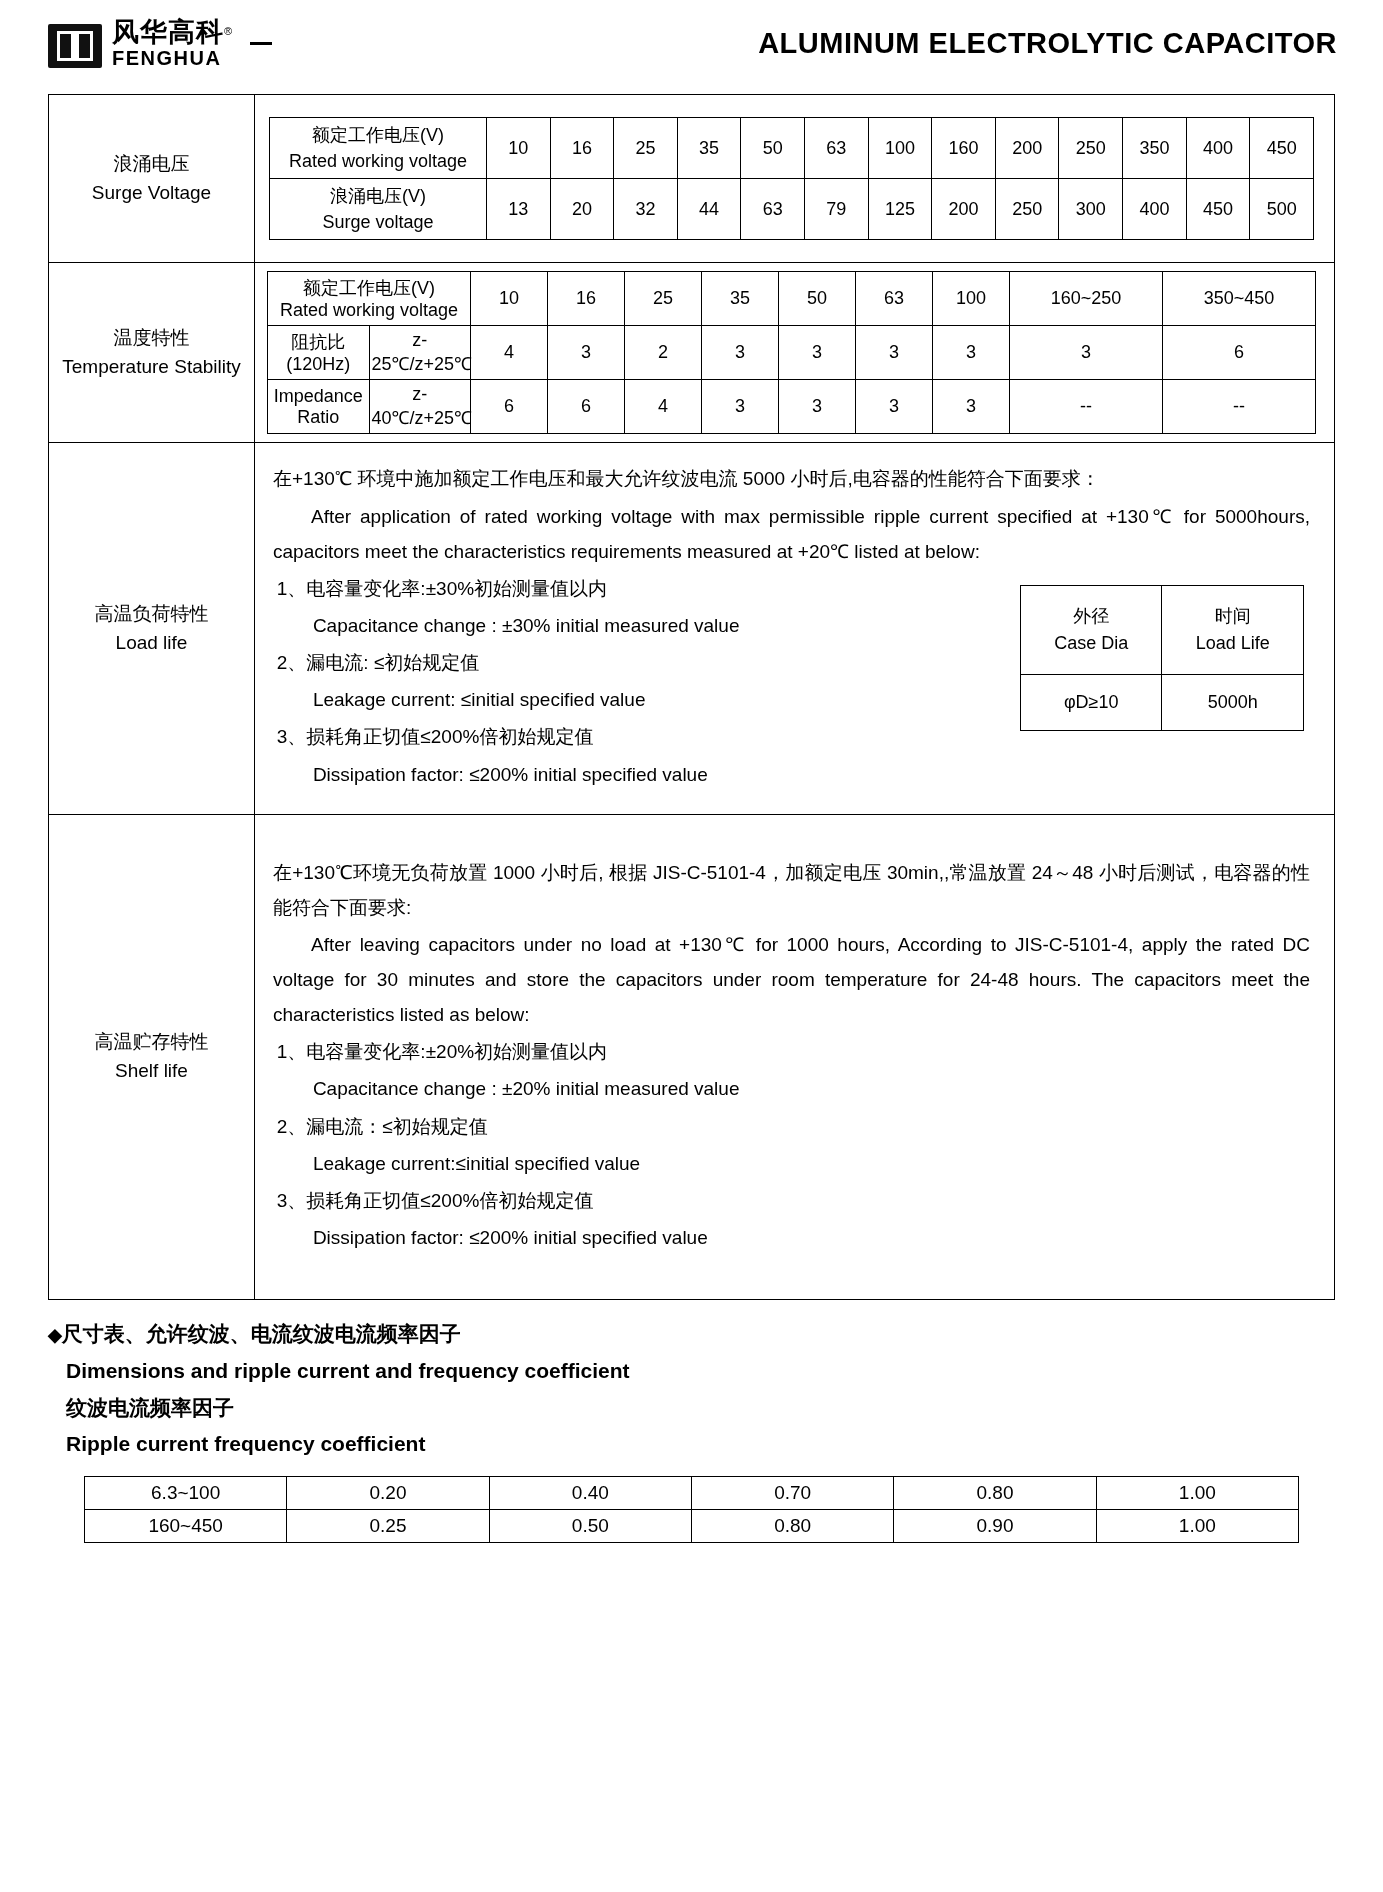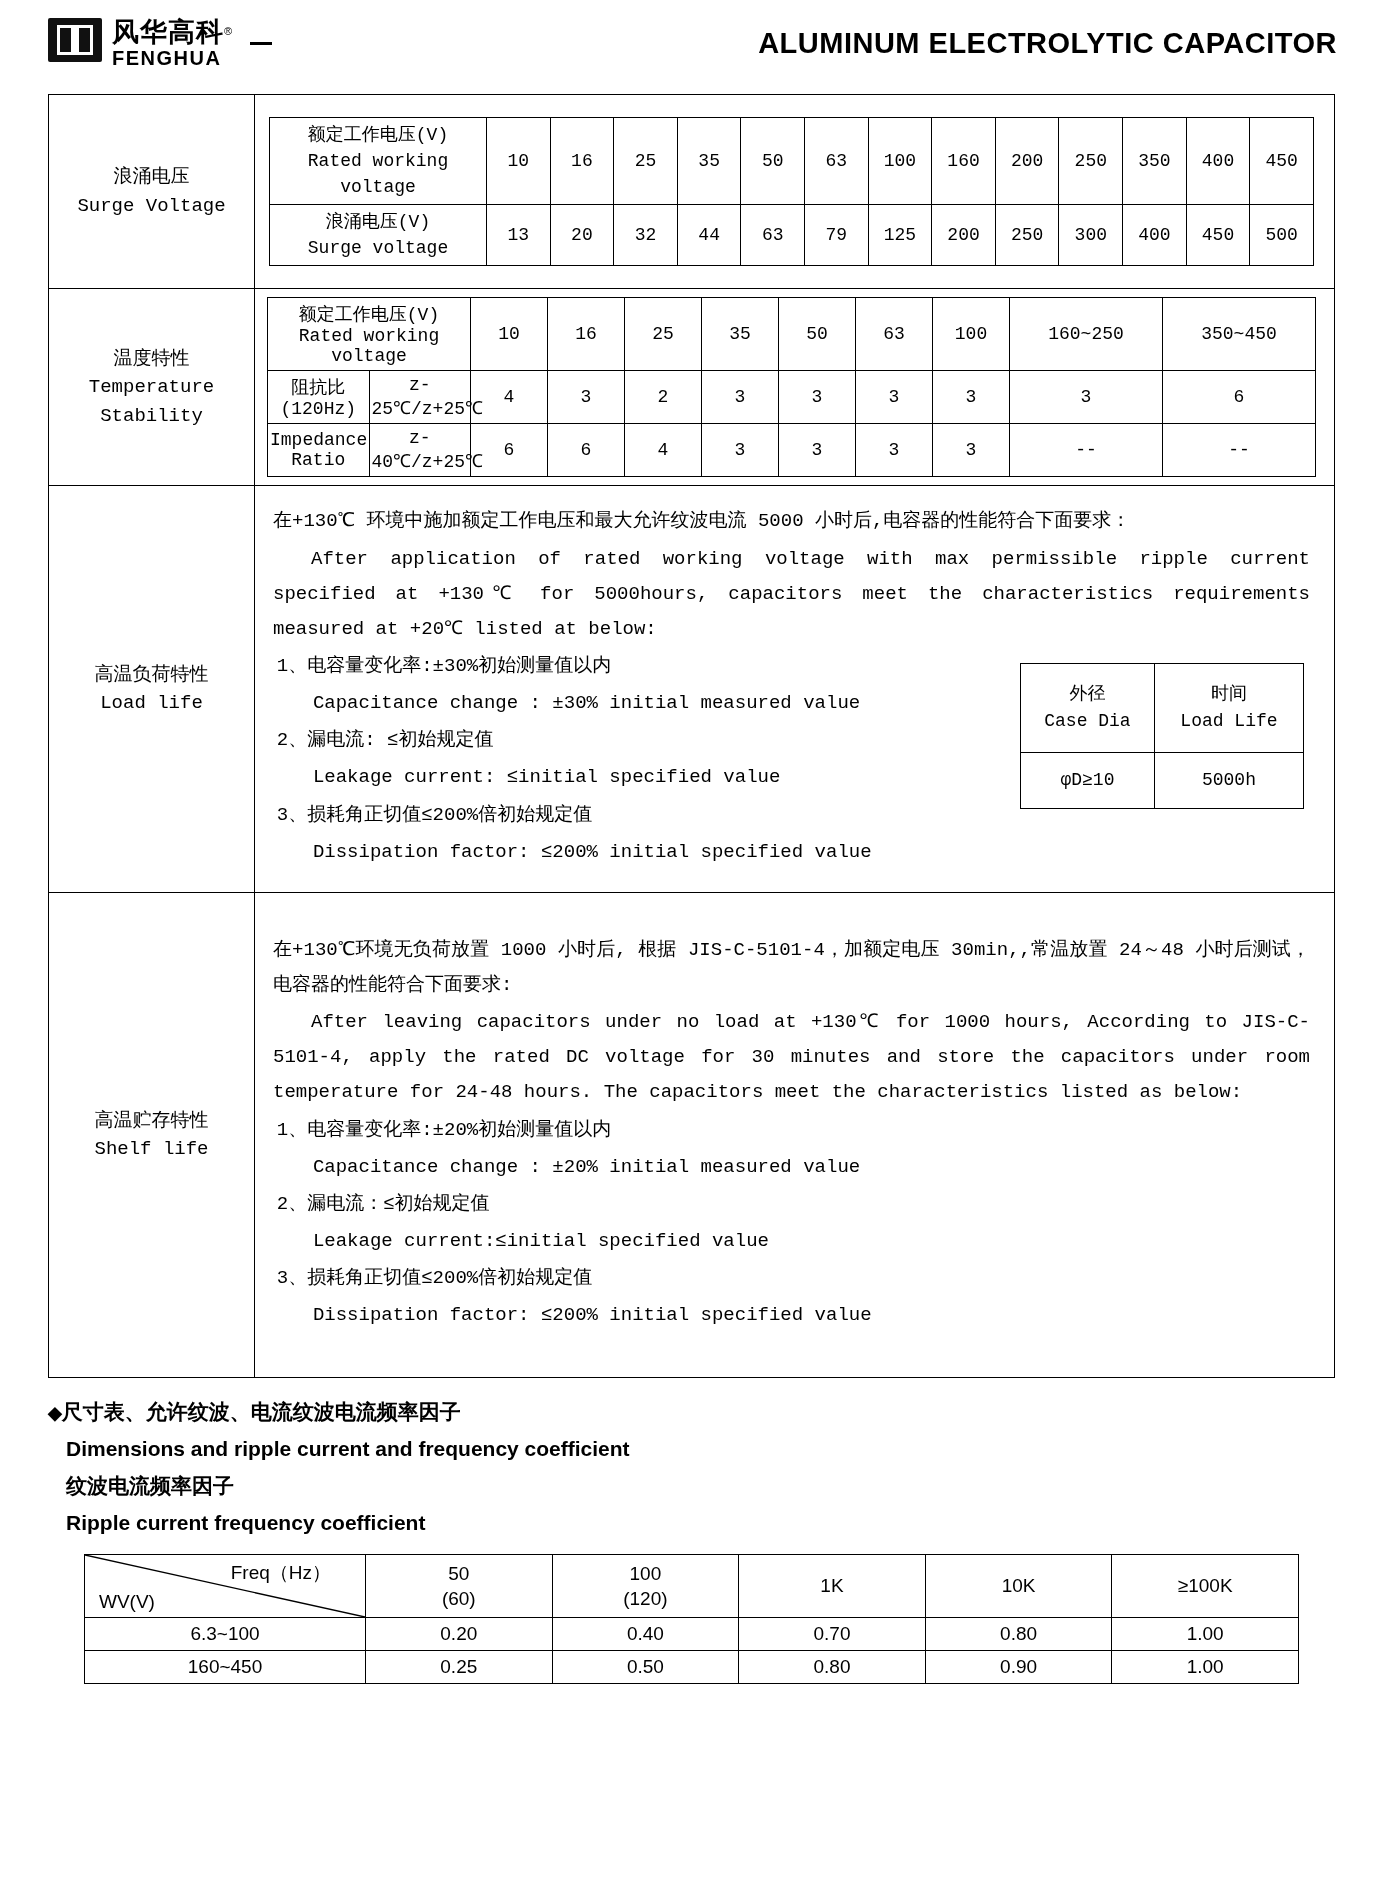--- a/index.html
+++ b/index.html
@@ -25,21 +25,21 @@
   
   .header {
     display: flex;
     align-items: center;
     padding: 14px 36px 0 48px;
     height: 72px;
     box-sizing: border-box;
   }
   .logo-block {
     display: flex;
-    align-items: flex-start;
+    align-items: flex-end;
     flex: 0 0 auto;
   }
   .logo-mark {
     width: 54px;
     height: 44px;
     background: #111;
     position: relative;
     margin-right: 10px;
     border-radius: 2px;
   }
@@ -99,21 +99,20 @@
   
   .main-table {
     border-collapse: collapse;
     margin: 22px auto 0 auto;
     width: 1287px;
     table-layout: fixed;
   }
   .main-table > tbody > tr > td {
     border: 1.5px solid #000;
     vertical-align: middle;
-    font-family: Liberation Mono, monospace;
   }
   .rowhead {
     width: 197px;
     text-align: center;
     font-size: 19px;
     line-height: 1.5;
     padding: 8px 4px;
   }
   .rowhead .cn { display: block; }
   .rowhead .en { display: block; }
@@ -432,40 +431,20 @@
       <span class="diamond">◆</span><span class="line-cn">尺寸表、允许纹波、电流纹波电流频率因子</span>
     </div>
     <div class="line-en">Dimensions and ripple current and frequency coefficient</div>
     <div style="padding-left:18px">纹波电流频率因子</div>
     <div class="line-en">Ripple current frequency coefficient</div>
   </div>
 
   <table class="ripple">
     <tbody>
       <tr>
-        <td class="corner" style="width:280px">
-          <svg class="diag" viewBox="0 0 280 62" preserveAspectRatio="none">
-            <line x1="0" y1="0" x2="280" y2="62" stroke="#000" stroke-width="1.4"></line>
-          </svg>
-          <span class="freq">Freq（Hz）</span>
-          <span class="wv">WV(V)</span>
-        </td>
-        <td class="two-line">
-          <div>50</div>
-          <div>(60)</div>
-        </td>
-        <td class="two-line">
-          <div>100</div>
-          <div>(120)</div>
-        </td>
-        <td>1K</td>
-        <td>10K</td>
-        <td>≥100K</td>
-      </tr>
-      <tr>
         <td>6.3~100</td>
         <td>0.20</td>
         <td>0.40</td>
         <td>0.70</td>
         <td>0.80</td>
         <td>1.00</td>
       </tr>
       <tr>
         <td>160~450</td>
         <td>0.25</td>

